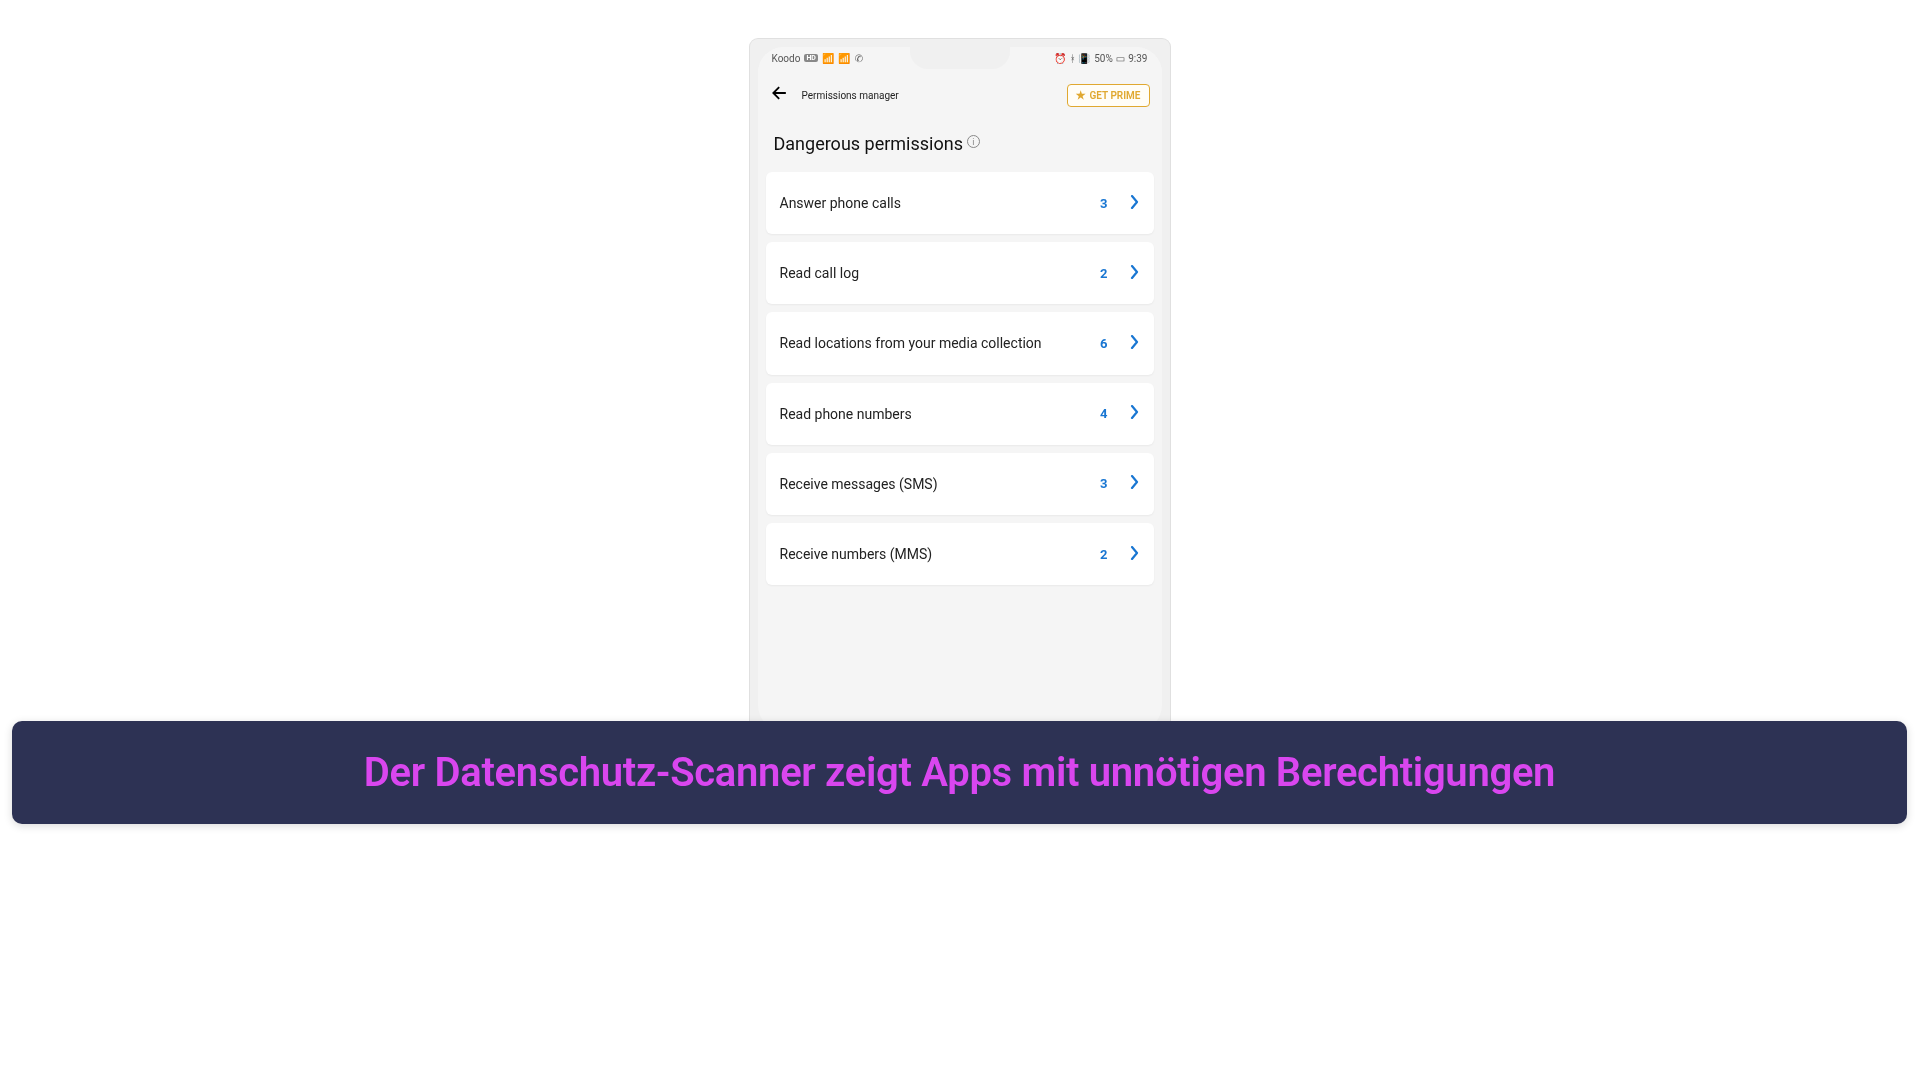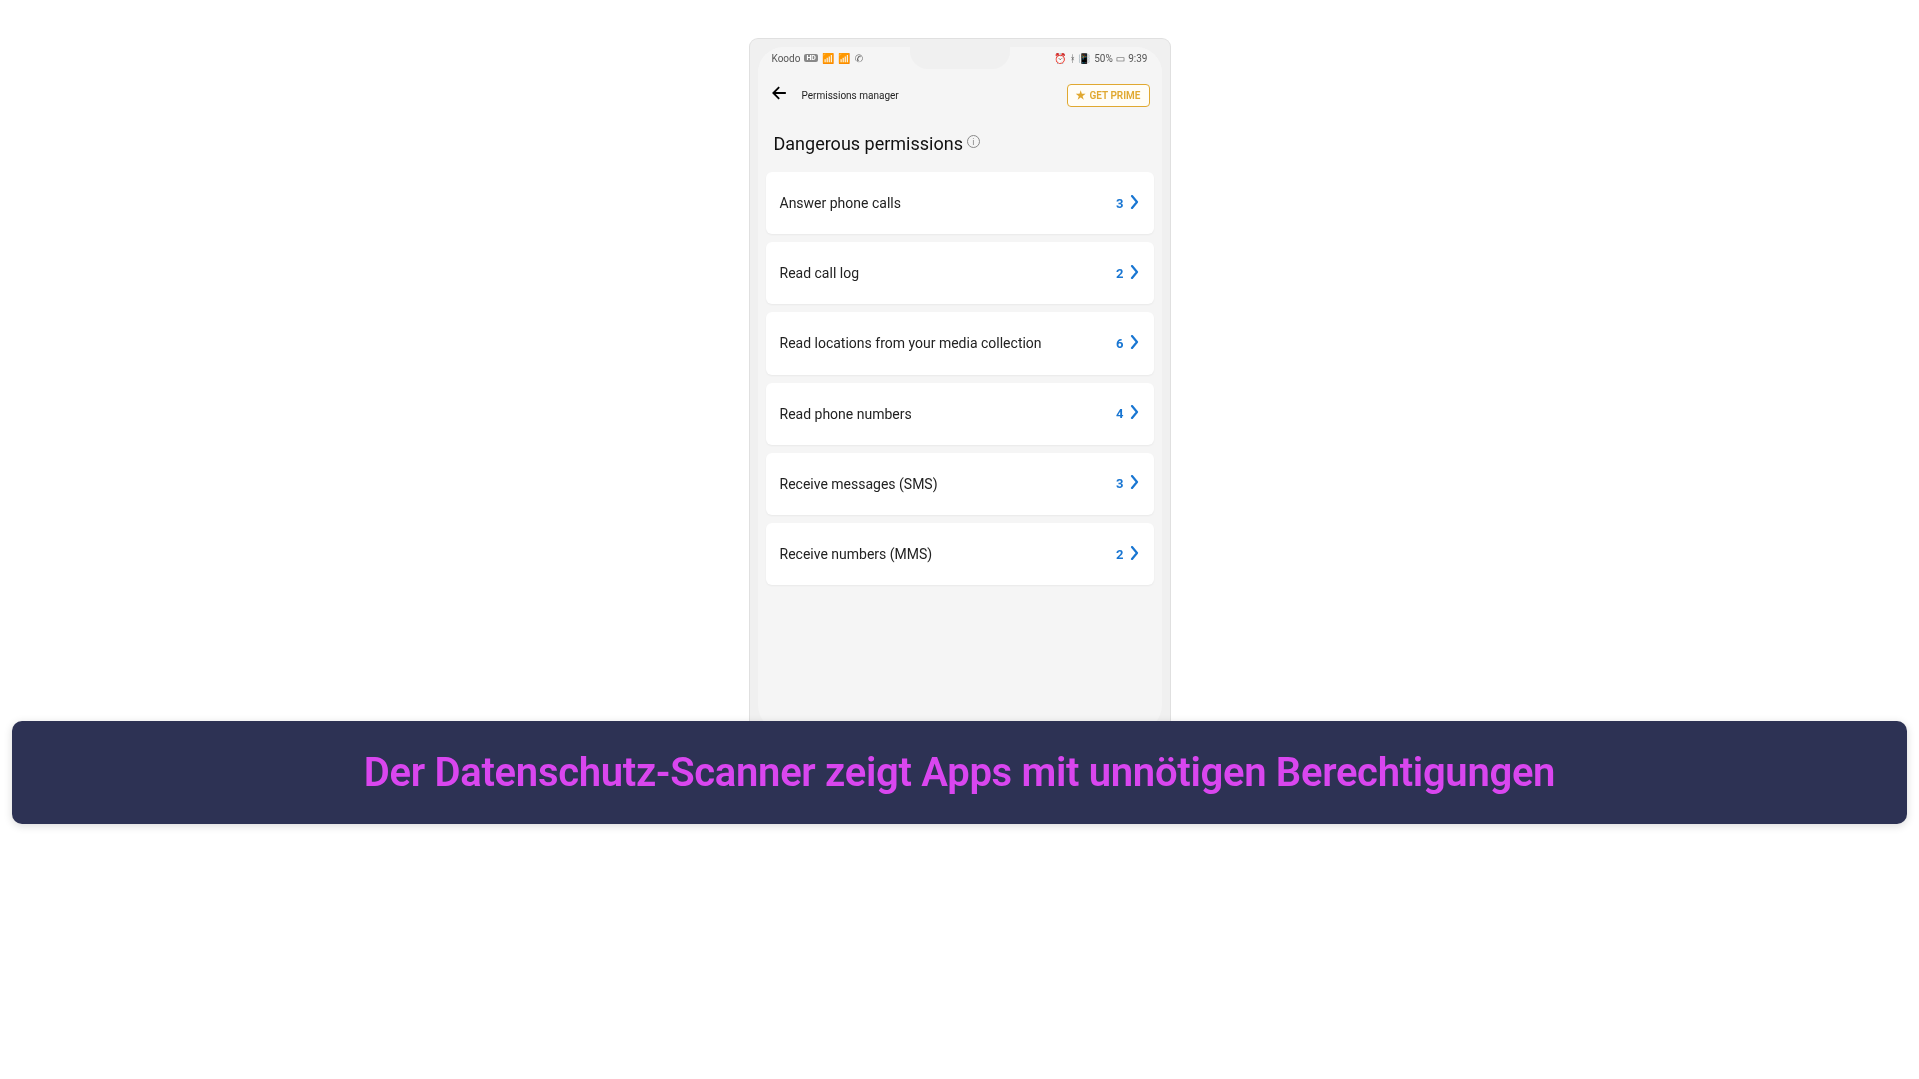--- a/index.html
+++ b/index.html
@@ -125,21 +125,21 @@
       display: flex;
       flex-direction: column;
       gap: 8px;
     }
     .perm-card {
       background: #ffffff;
       border-radius: 6px;
       padding: 22px 14px;
       display: flex;
       align-items: center;
-      gap: 6px;
+      gap: 22px;
       box-shadow: 0 1px 2px rgba(0,0,0,0.05);
       cursor: pointer;
       justify-content: space-between;
     }
     .perm-label {
       flex: 1;
       font-size: 14px;
       color: #222;
       line-height: 1.3;
     }

